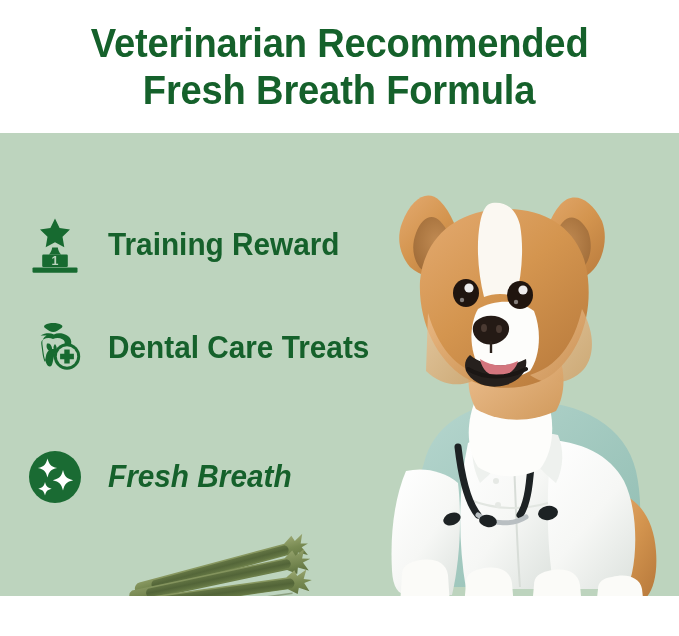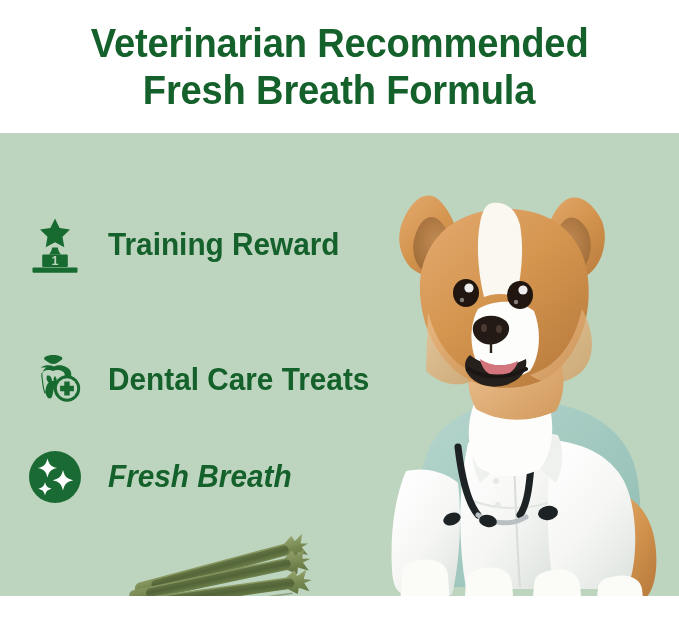--- a/index.html
+++ b/index.html
@@ -32,21 +32,21 @@
   .panel{
     position:absolute;left:0;top:133px;width:679px;height:503px;
     background:#bdd4be;
     overflow:hidden;
   }
 
   
   .features{position:absolute;left:0;top:0;width:420px;height:380px;}
   .feature-row{position:absolute;left:28px;display:flex;align-items:center;}
   .feature-row.r1{top:83px;}
-  .feature-row.r2{top:218px;}
+  .feature-row.r2{top:186px;}
   .feature-row.r3{top:315px;font-style:italic;}
   .feature-icon{
     width:54px;height:58px;flex:0 0 54px;
     display:flex;align-items:center;justify-content:center;
   }
   .feature-label{
     margin-left:26px;
     color:#15612b;
     font-family:"Liberation Sans",sans-serif;
     font-weight:700;

